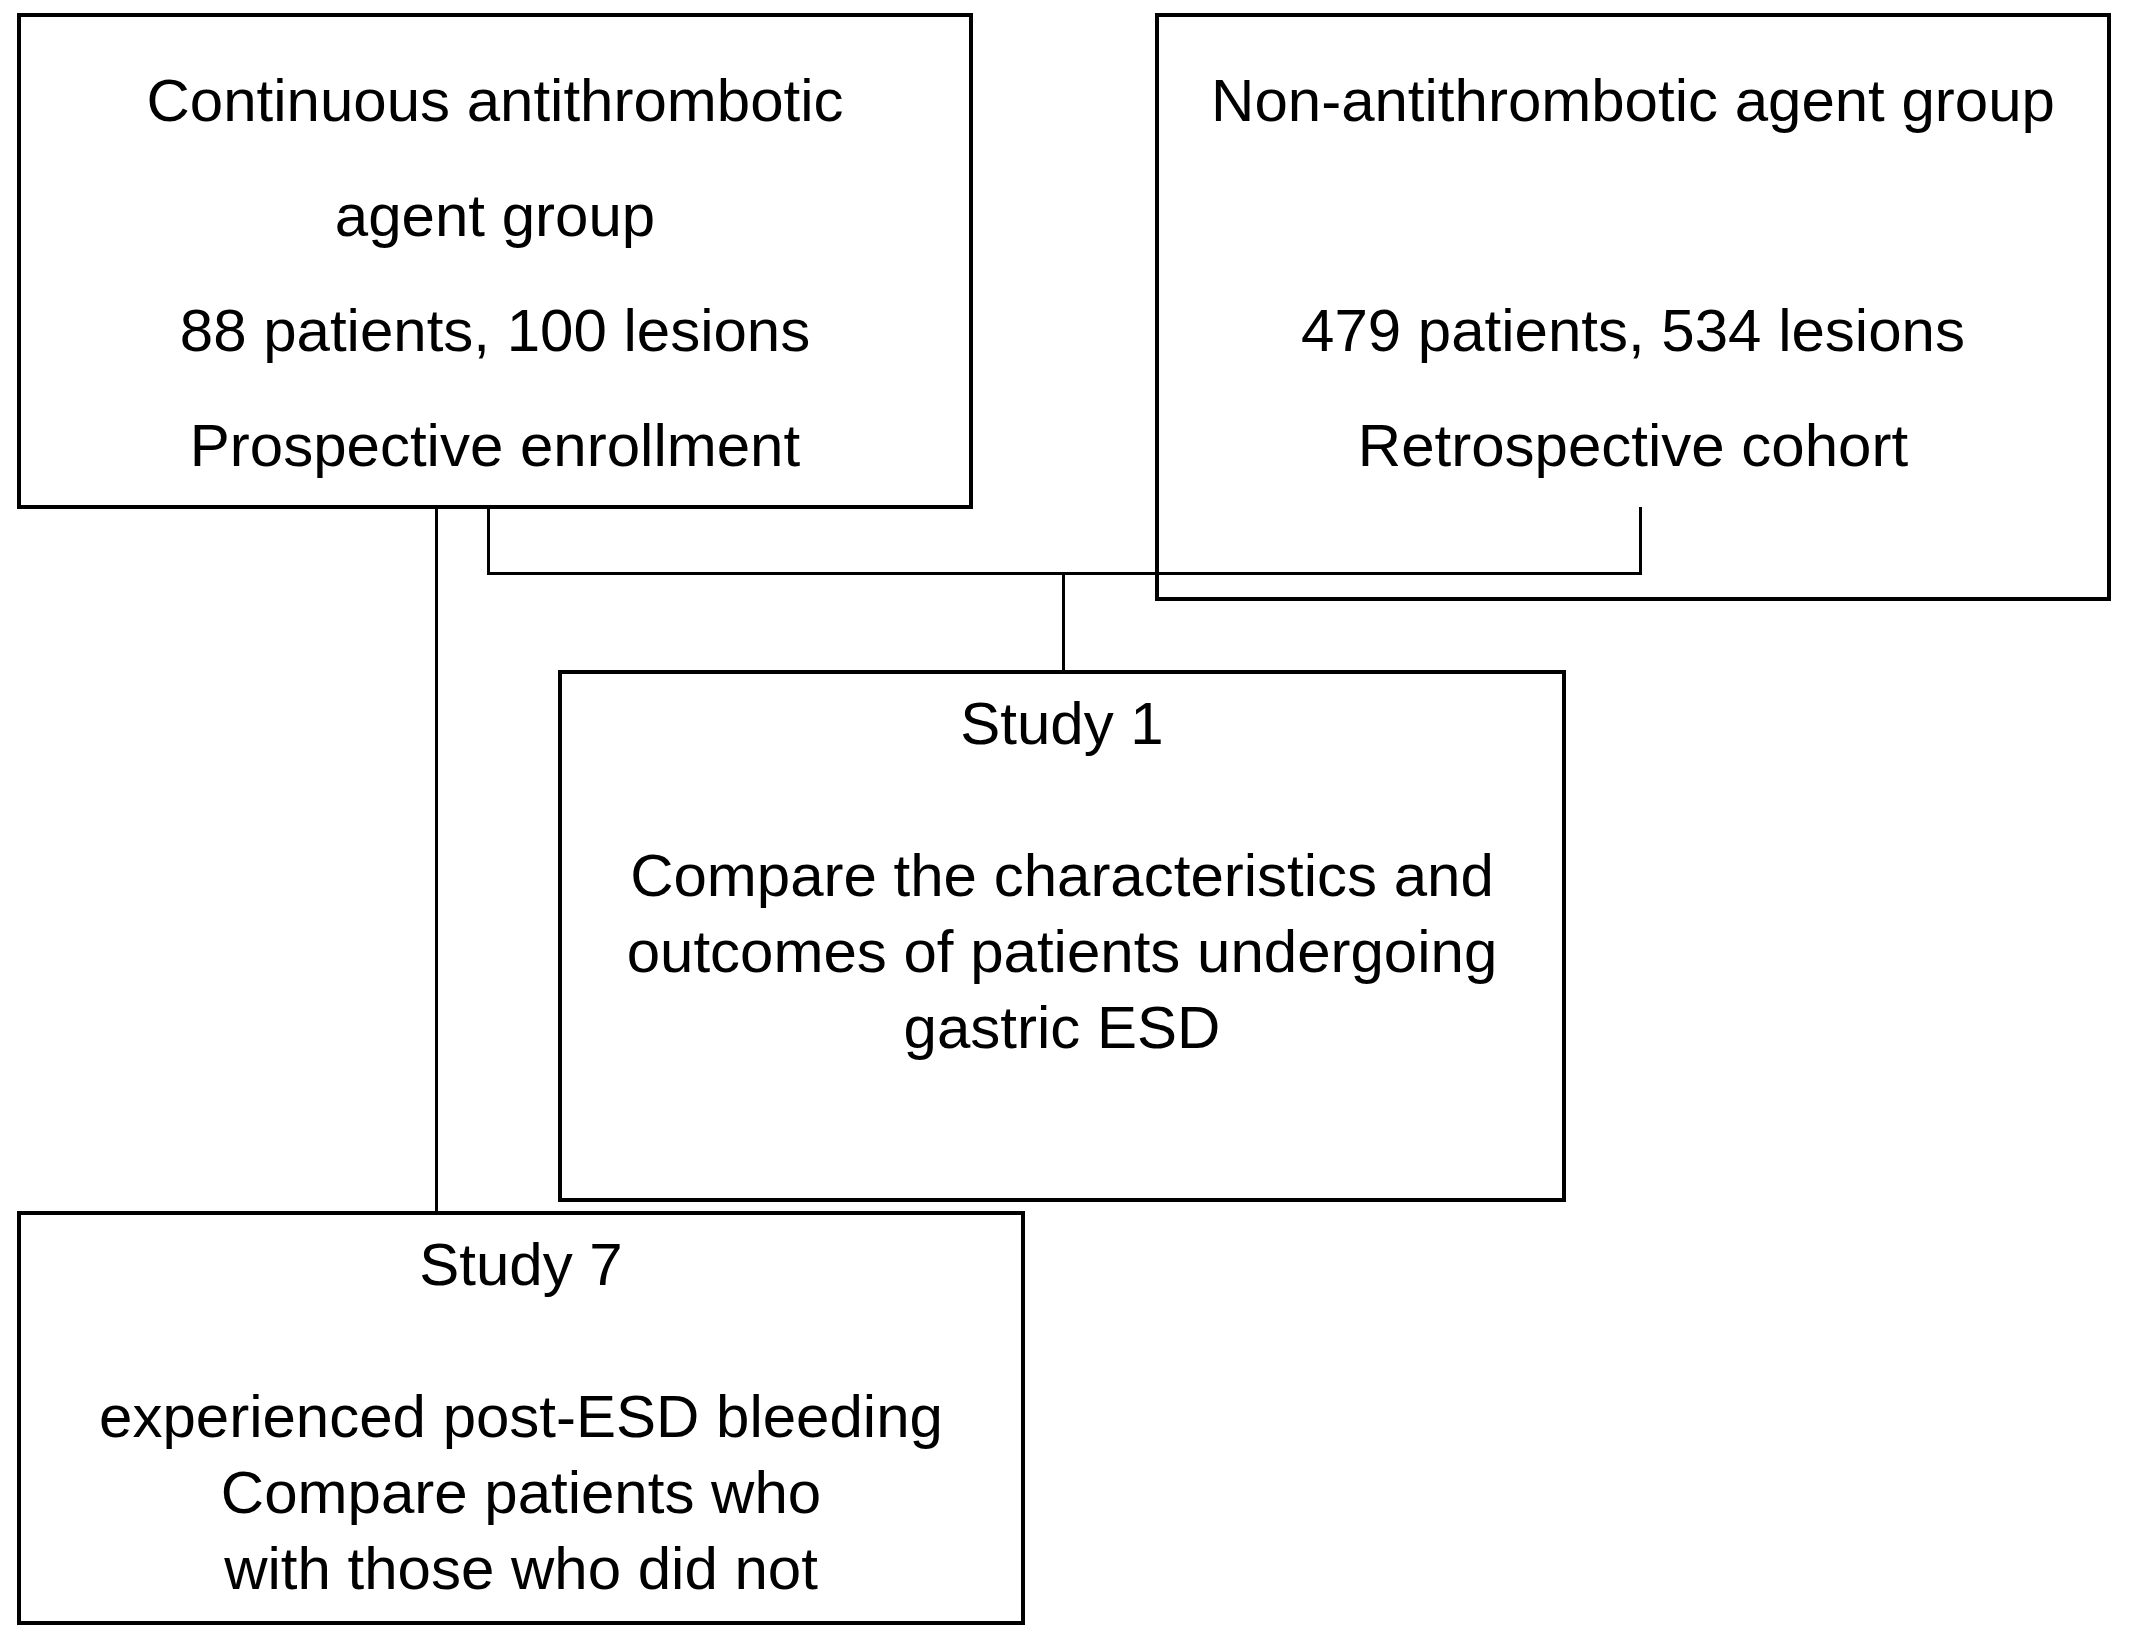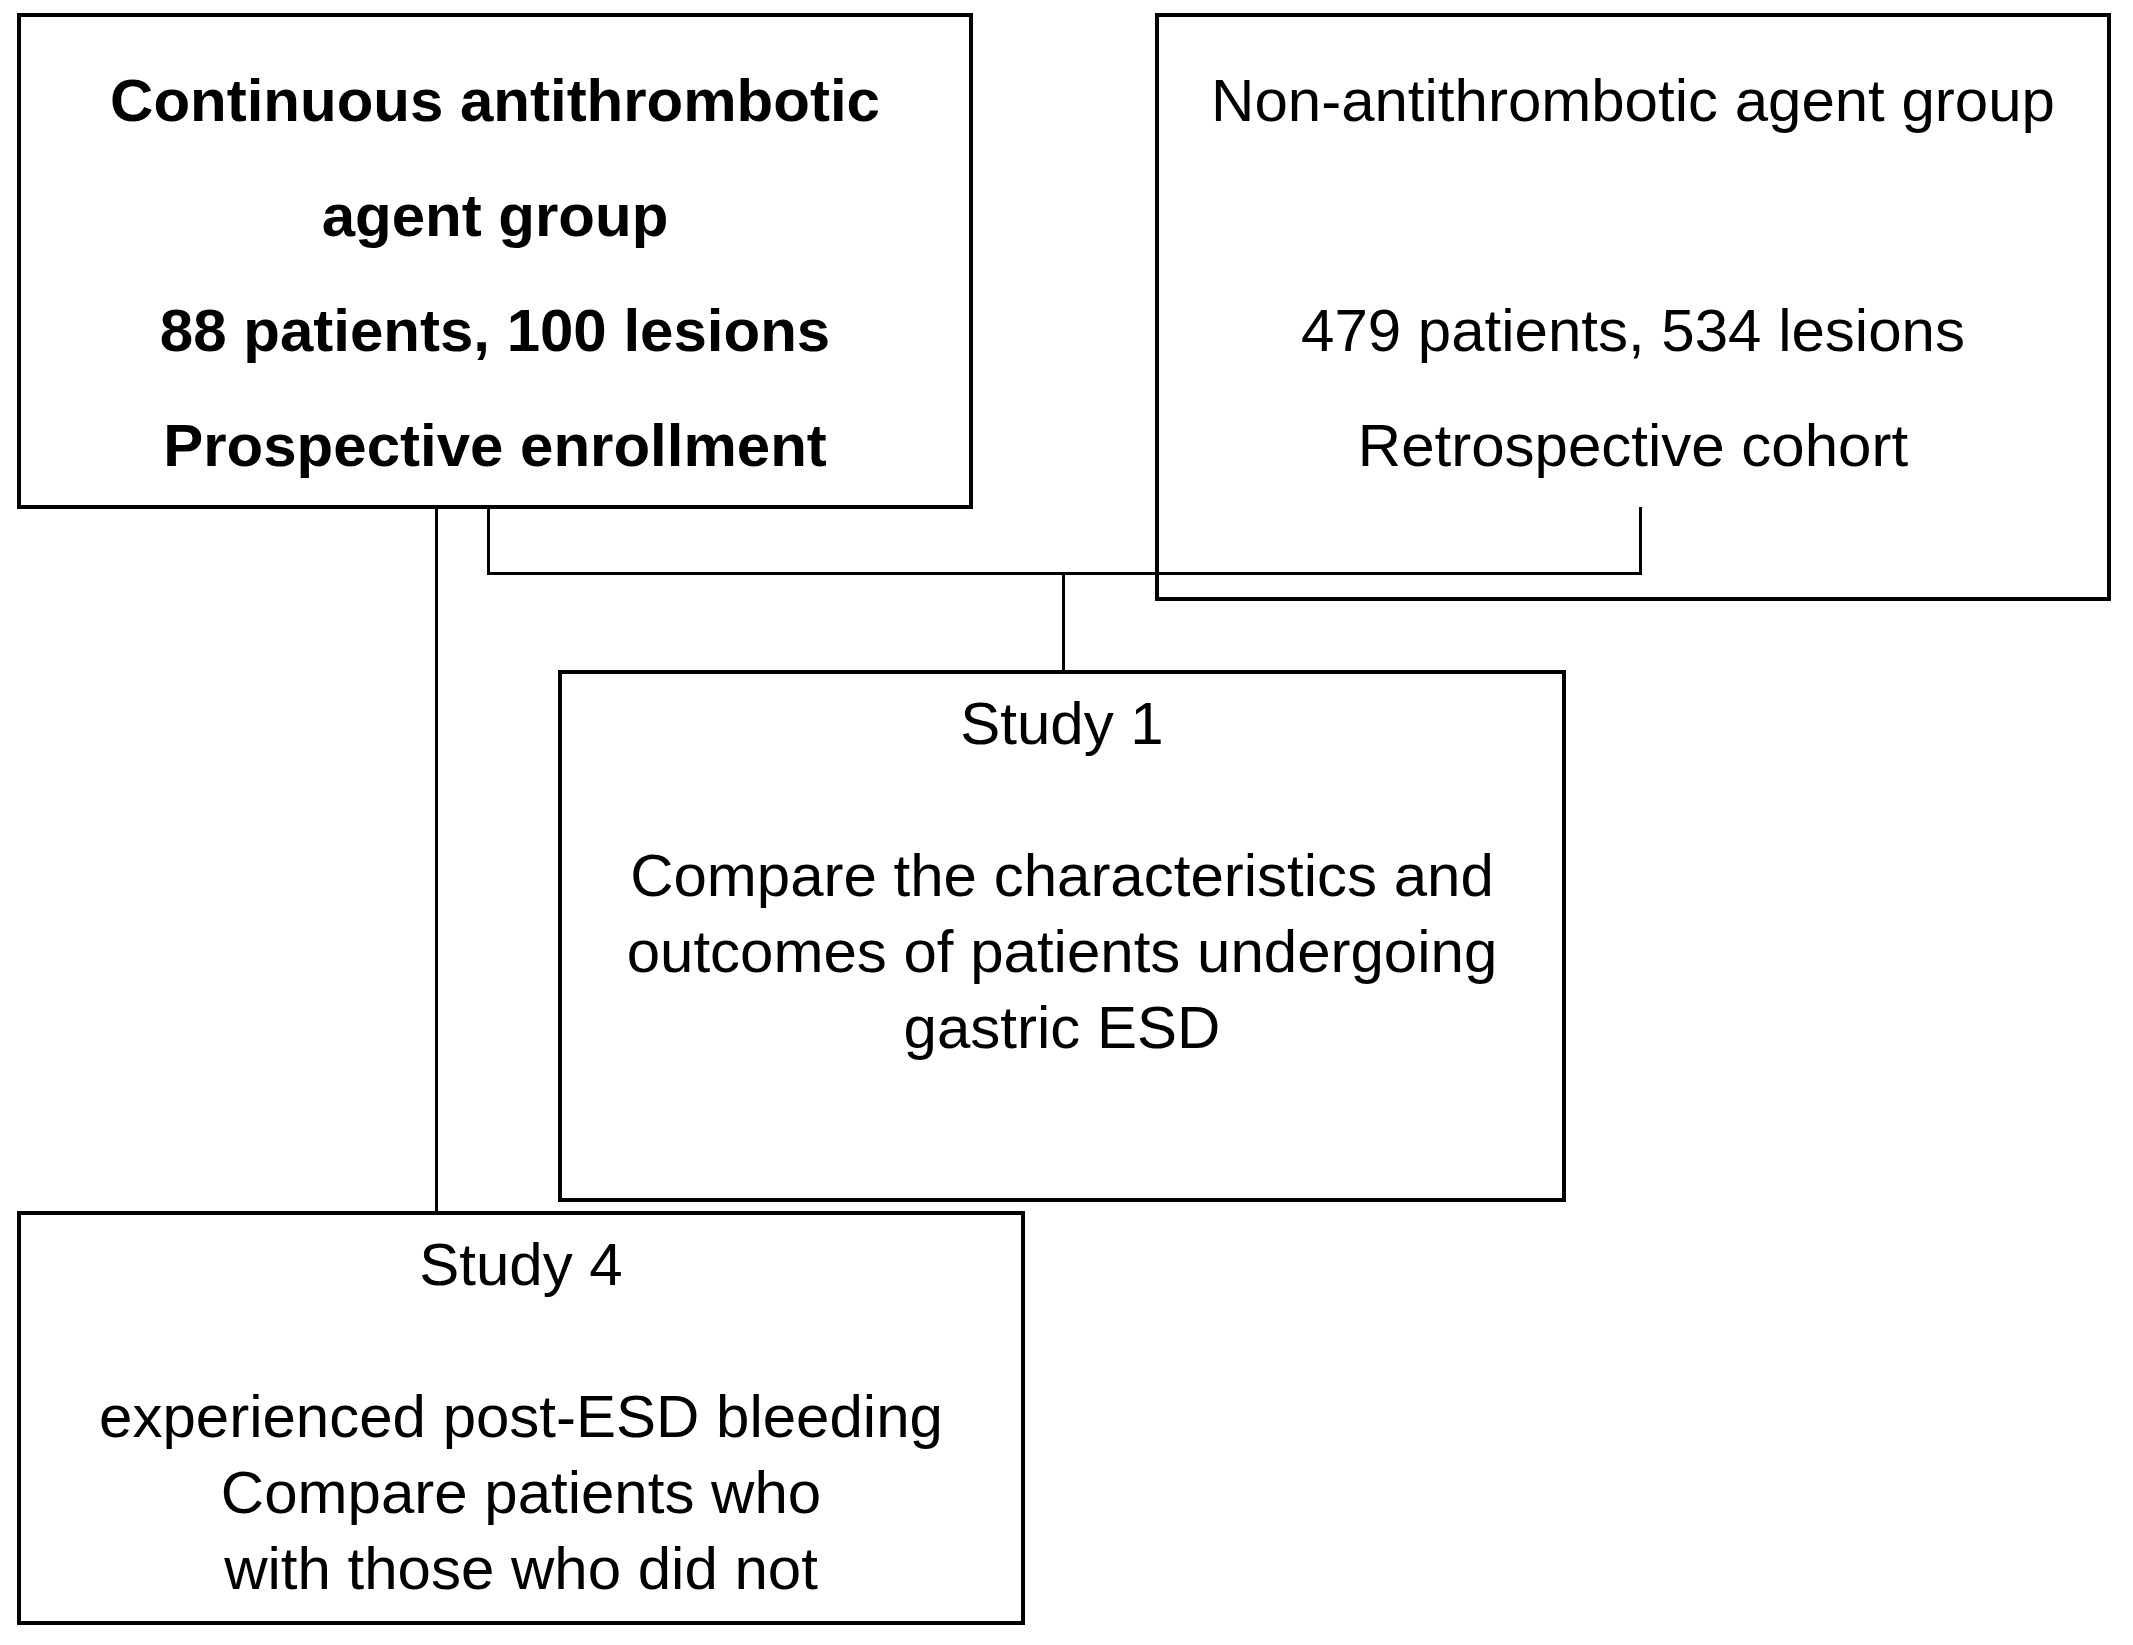--- a/index.html
+++ b/index.html
@@ -29,21 +29,21 @@
     height: 115px;
     line-height: 115px;
     white-space: nowrap;
   }
   .study-box { padding-top: 12px; }
   .study-box .ln {
     height: 76px;
     line-height: 76px;
     white-space: nowrap;
   }
-  #box-continuous { left: 17px;   top: 13px;   width: 956px;  height: 496px; font-weight: bold; }
+  #box-continuous { left: 17px;   top: 13px;   width: 956px;  height: 496px; }
   #box-non        { left: 1155px; top: 13px;   width: 956px;  height: 588px; }
   #box-study1     { left: 558px;  top: 670px;  width: 1008px; height: 532px; }
   #box-study2     { left: 17px;   top: 1211px; width: 1008px; height: 414px; }
 
   .cline {
     position: absolute;
     background: #000000;
   }
   #line-left-to-study2 { left: 435px;  top: 507px; width: 3px;    height: 704px; }
   #line-left-elbow     { left: 487px;  top: 507px; width: 3px;    height: 68px;  }
@@ -78,20 +78,20 @@
 
   <div class="box study-box" id="box-study1">
     <div class="ln">Study 1</div>
     <div class="ln"></div>
     <div class="ln">Compare the characteristics and</div>
     <div class="ln">outcomes of patients undergoing</div>
     <div class="ln">gastric ESD</div>
   </div>
 
   <div class="box study-box" id="box-study2">
-    <div class="ln">Study 4</div>
+    <div class="ln">Study 7</div>
     <div class="ln"></div>
     <div class="ln">experienced post-ESD bleeding</div>
     <div class="ln">Compare patients who</div>
     <div class="ln">with those who did not</div>
   </div>
 
 </div>
 
 </body></html>

